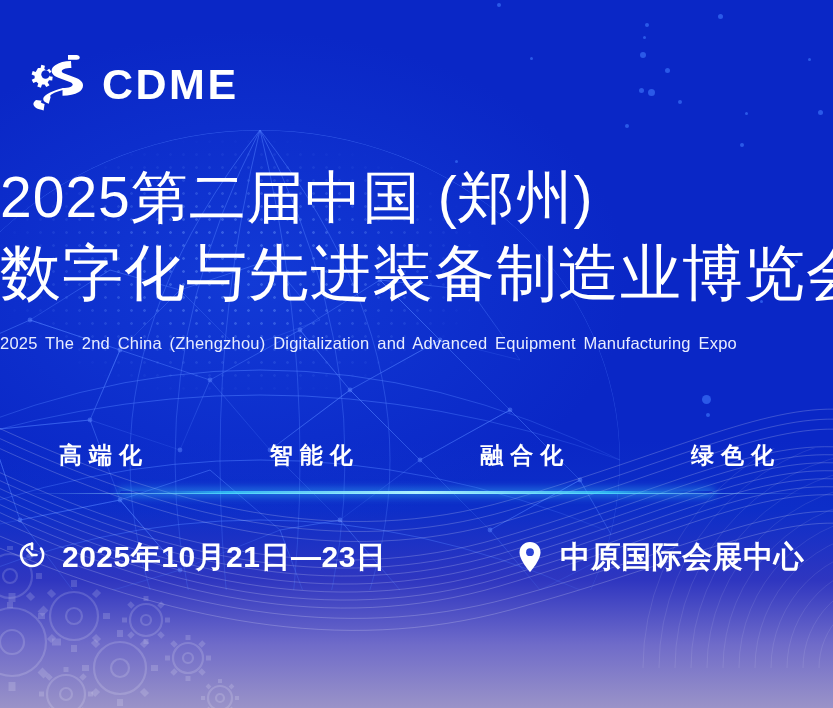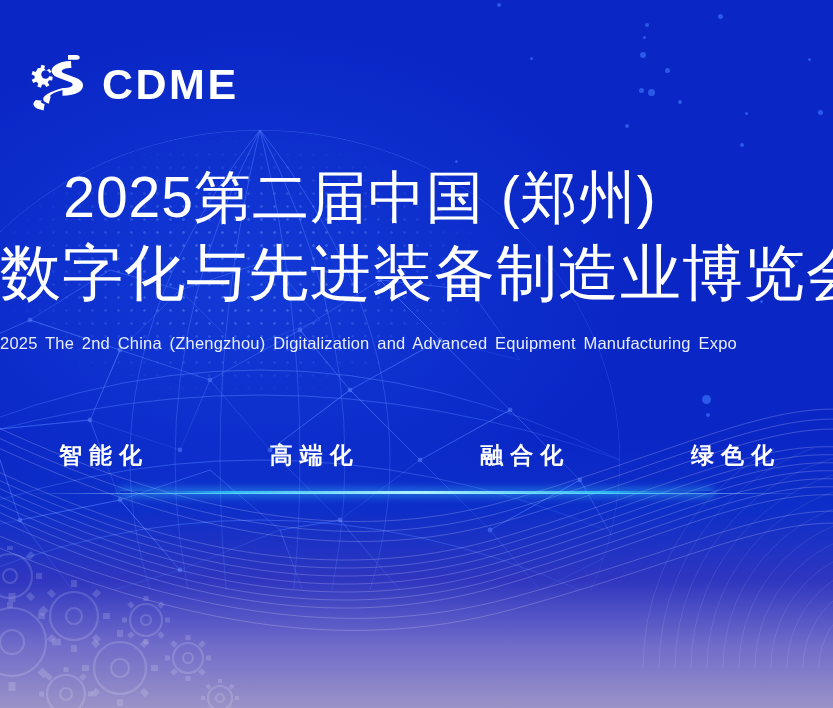--- a/index.html
+++ b/index.html
@@ -74,21 +74,21 @@
     line-height: 1;
     white-space: nowrap;
   }
 
   
   .title-block {
     position: absolute;
     left: 0;
     top: 160px;
     width: 720px;
-    text-align: center;
+    text-align: left;
   }
   .title-line1 {
     color: #ffffff;
     font-size: 57px;
     line-height: 74px;
     letter-spacing: 1px;
     white-space: nowrap;
   }
   .title-line2 {
     color: #ffffff;
@@ -406,25 +406,48 @@
     <div class="logo-text">CDME</div>
   </div>
 
   <div class="title-block">
     <div class="title-line1">2025第二届中国 (郑州)</div>
     <div class="title-line2">数字化与先进装备制造业博览会</div>
     <div class="title-en">2025 The 2nd China (Zhengzhou) Digitalization and Advanced Equipment Manufacturing Expo</div>
   </div>
 
   <div class="keywords">
+    <div class="keyword">高端化</div>
     <div class="keyword">智能化</div>
-    <div class="keyword">高端化</div>
     <div class="keyword">融合化</div>
     <div class="keyword">绿色化</div>
   </div>
 
   <div class="divider">
     <div class="hair"></div>
     <div class="core"></div>
   </div>
 
+  <div class="info-row">
+
+    <div class="info-item info-date">
+      <svg class="info-icon" viewBox="0 0 32 36">
+        <g fill="none" stroke="#ffffff" stroke-width="2.6" stroke-linecap="round" stroke-linejoin="round">
+          <path d="M25 9.5 A 11 11 0 1 1 16 5"></path>
+          <path d="M16 4.5 L16 10"></path>
+          <path d="M16 16 L11 10.5"></path>
+          <path d="M16 16 L20.5 16"></path>
+        </g>
+      </svg>
+      <div class="info-text">2025年10月21日—23日</div>
+    </div>
+
+    <div class="info-item info-venue">
+      <svg class="info-icon" viewBox="0 0 32 36">
+        <path d="M16 3 C 10 3 5.5 7.6 5.5 13.4 C 5.5 21 16 33 16 33 C 16 33 26.5 21 26.5 13.4 C 26.5 7.6 22 3 16 3 Z" fill="#ffffff"></path>
+        <circle cx="16" cy="13.2" r="3.9" fill="#2b44d6"></circle>
+      </svg>
+      <div class="info-text">中原国际会展中心</div>
+    </div>
+
+  </div>
 
 </div>
 
 </body></html>

